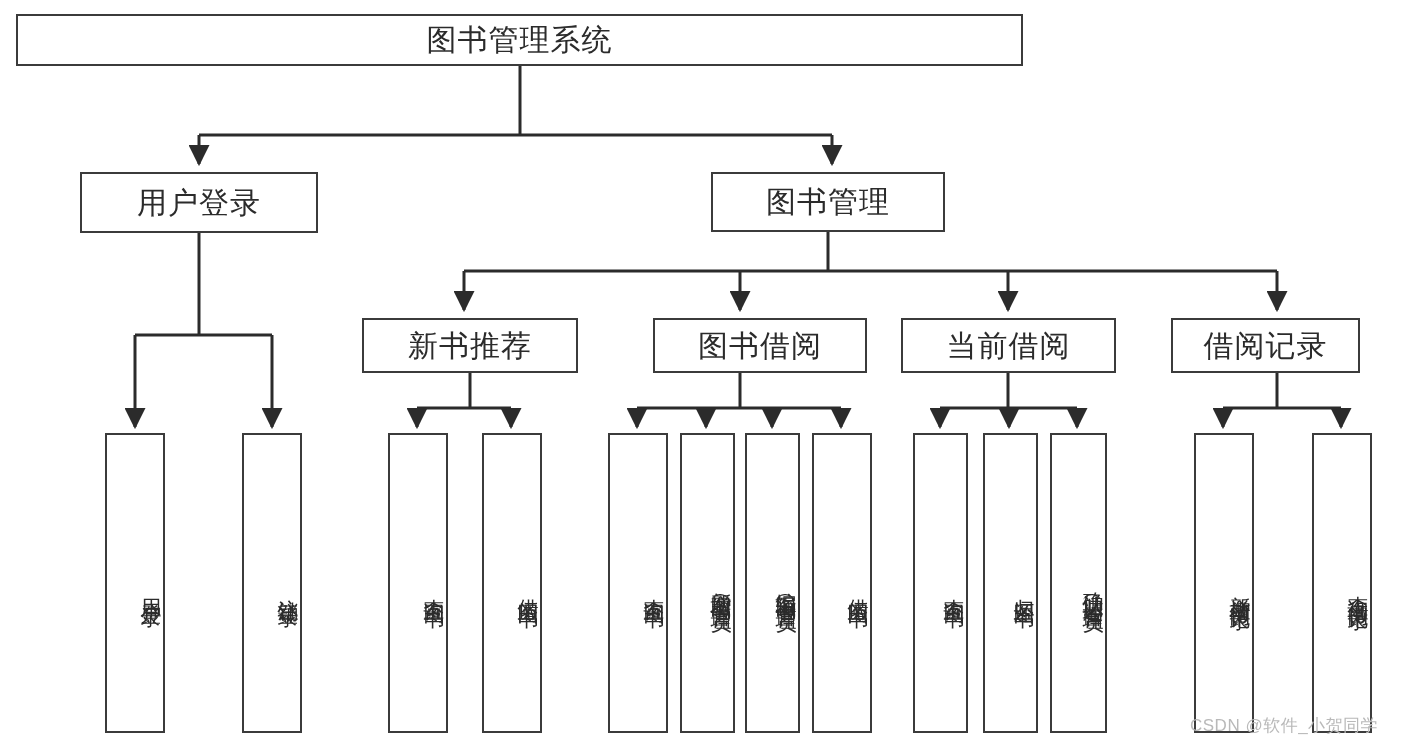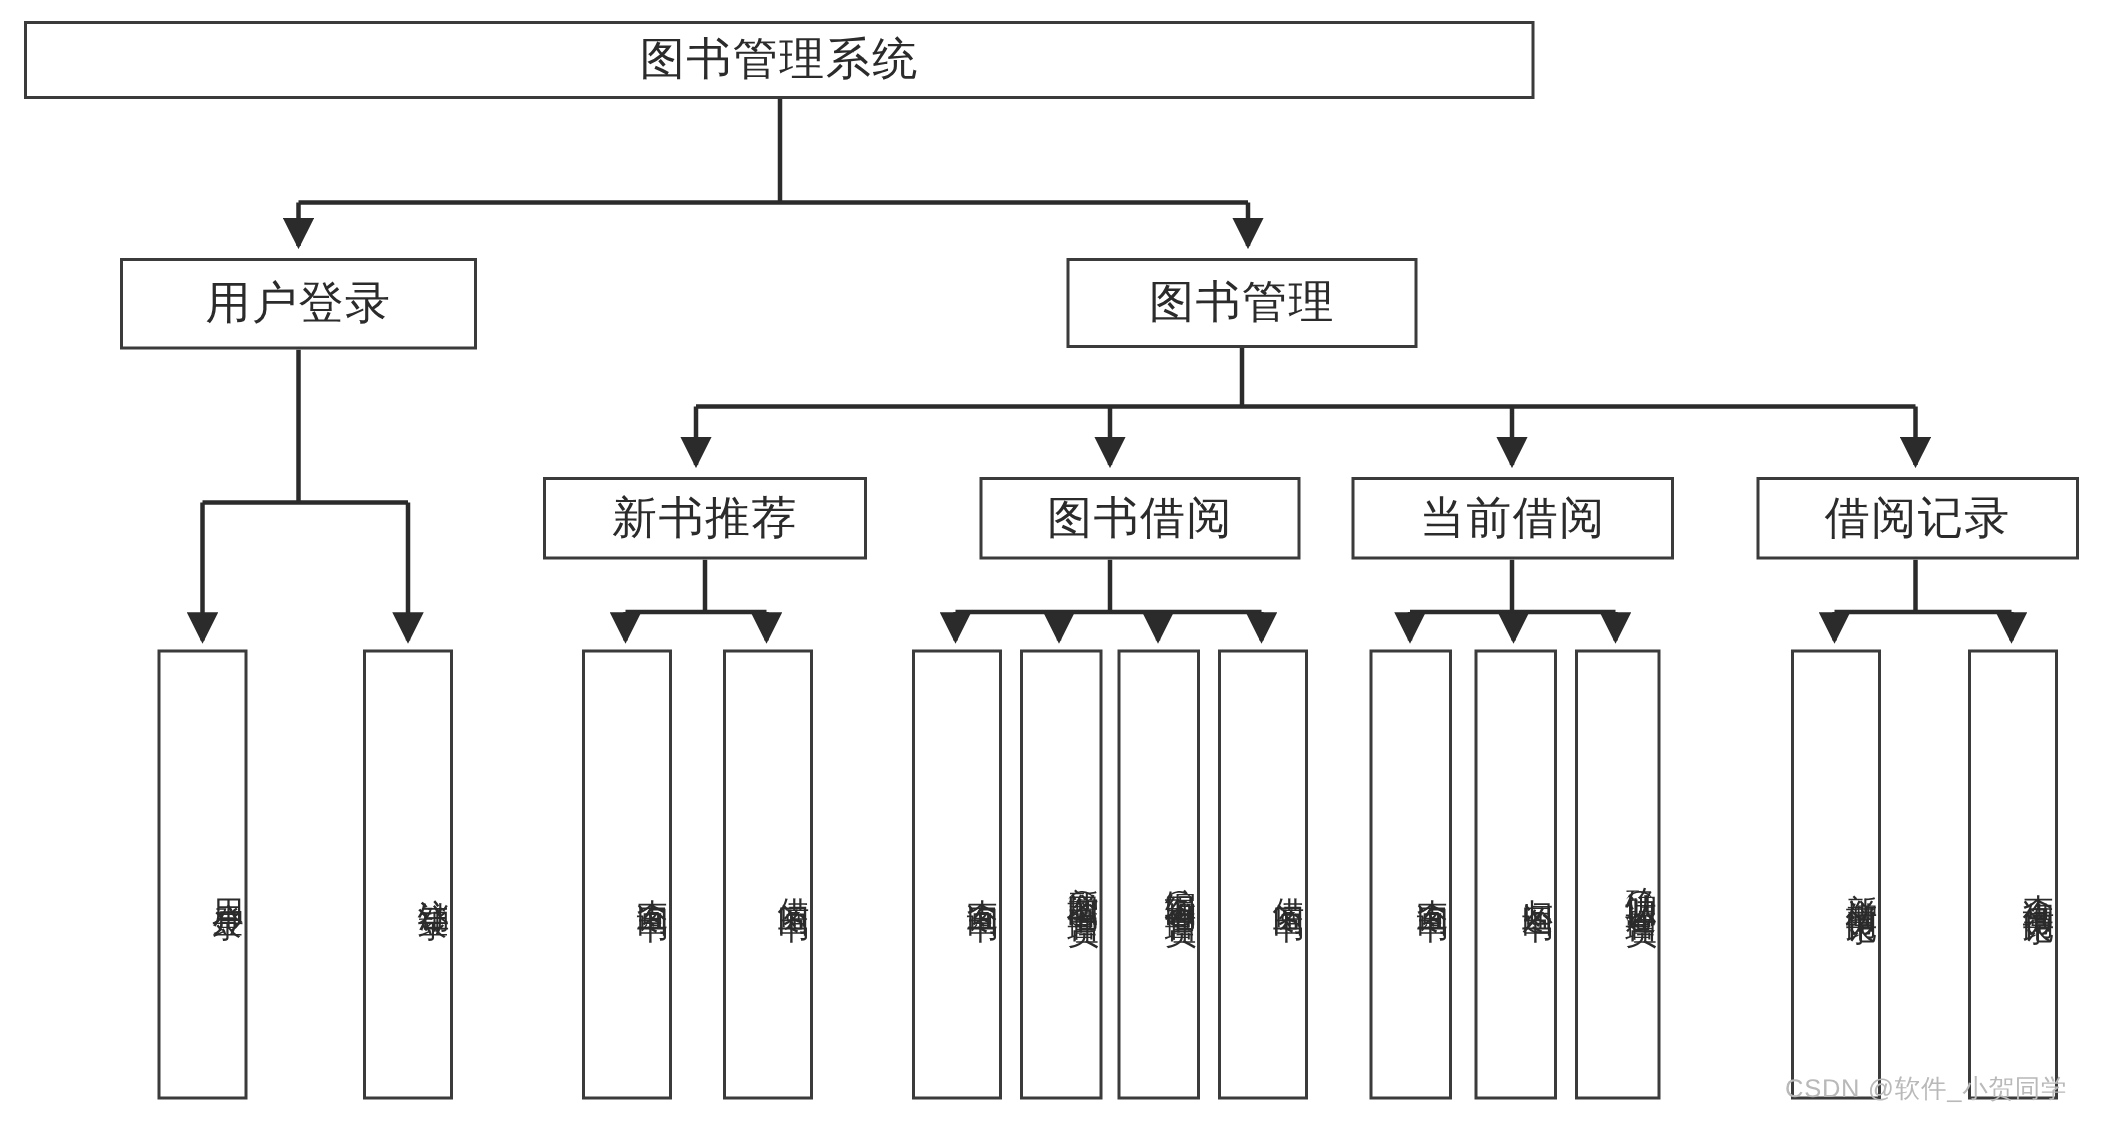--- a/index.html
+++ b/index.html
@@ -129,21 +129,21 @@
 
   <div class="node horiz" style="left:711px; top:172px; width:234px; height:60px;">
     <span class="label">图书管理</span>
   </div>
   <div class="node horiz" style="left:633px; top:318px; width:214px; height:55px;margin-left:20px;">
     <span class="label">图书借阅</span>
   </div>
   <div class="node horiz" style="left:901px; top:318px; width:215px; height:55px;">
     <span class="label">当前借阅</span>
   </div>
-  <div class="node horiz" style="left:1171px; top:318px; width:215px; height:55px;">
+  <div class="node horiz" style="left:1171px; top:318px; width:189px; height:55px;">
     <span class="label">借阅记录</span>
   </div>
 
   <div class="node vert" style="left:105px; top:433px; width:60px; height:300px;">
     <span class="label">用户登录</span>
   </div>
   <div class="node vert" style="left:242px; top:433px; width:60px; height:300px;">
     <span class="label">注销登录</span>
   </div>
 

